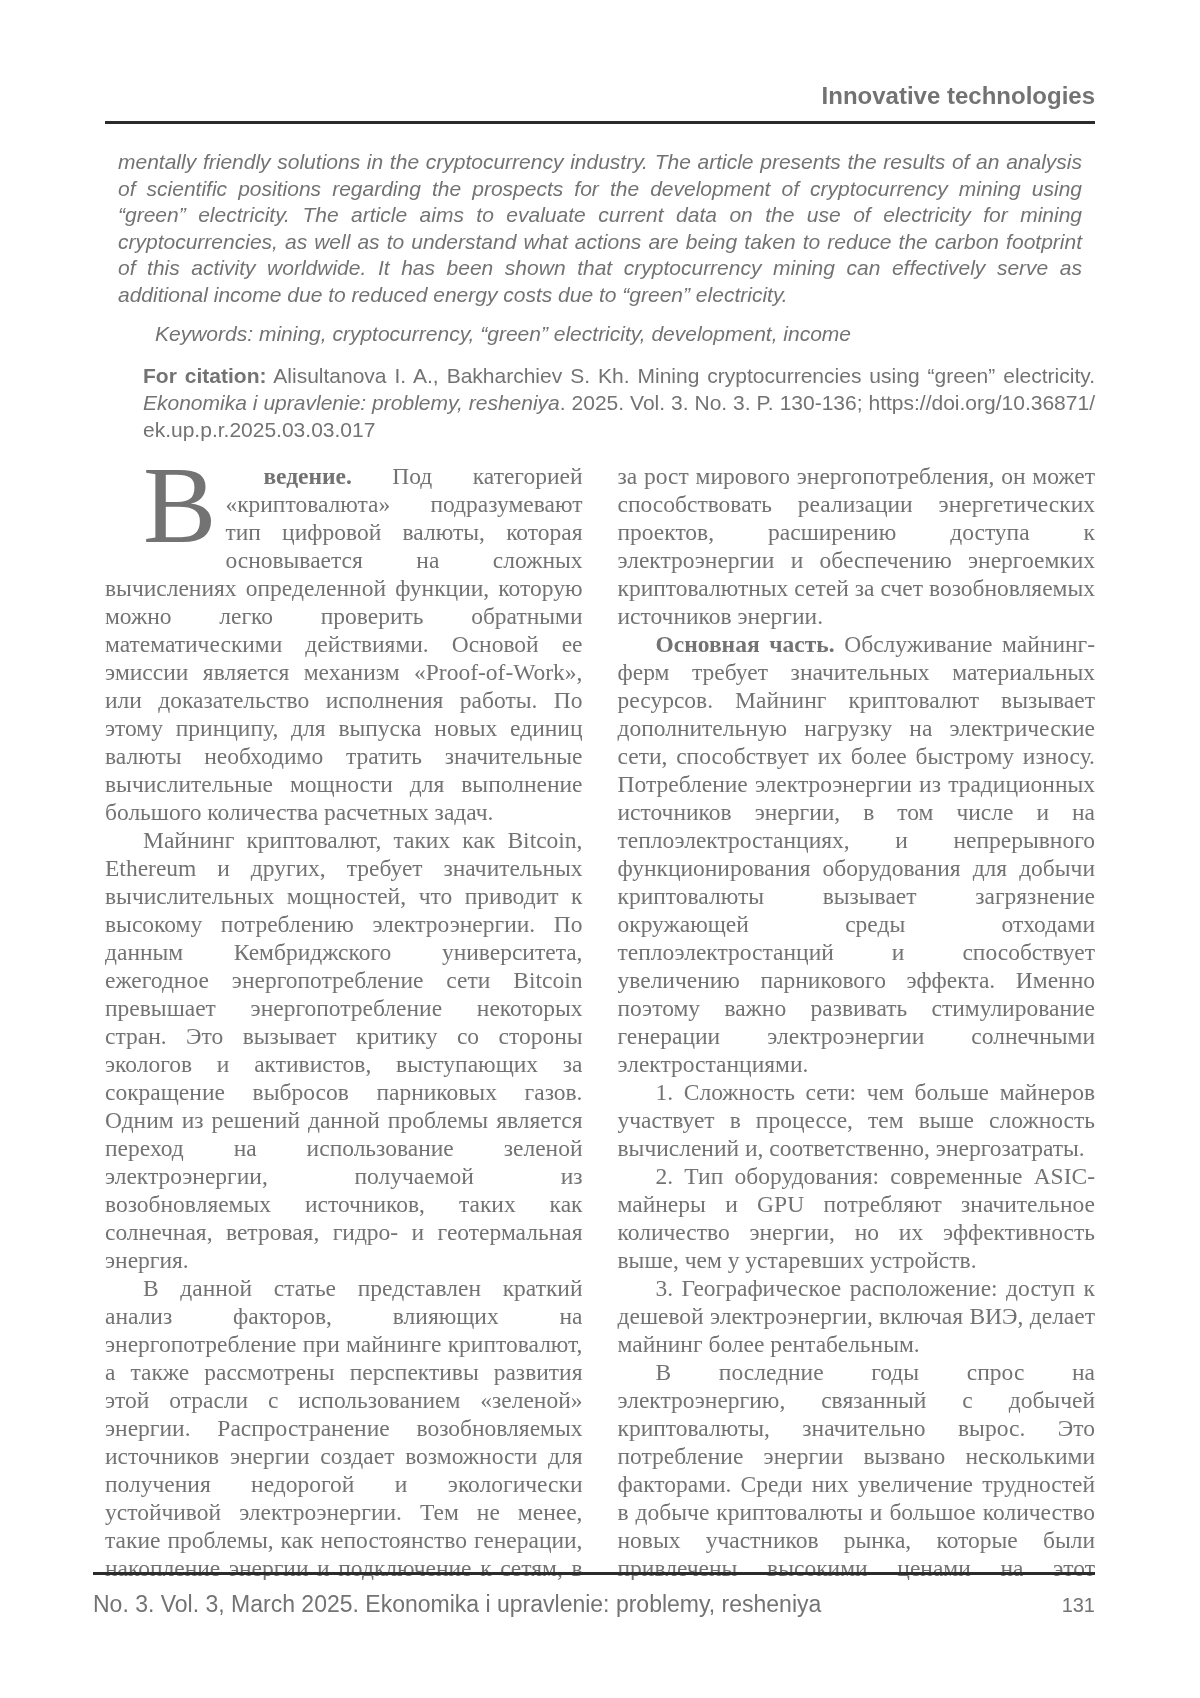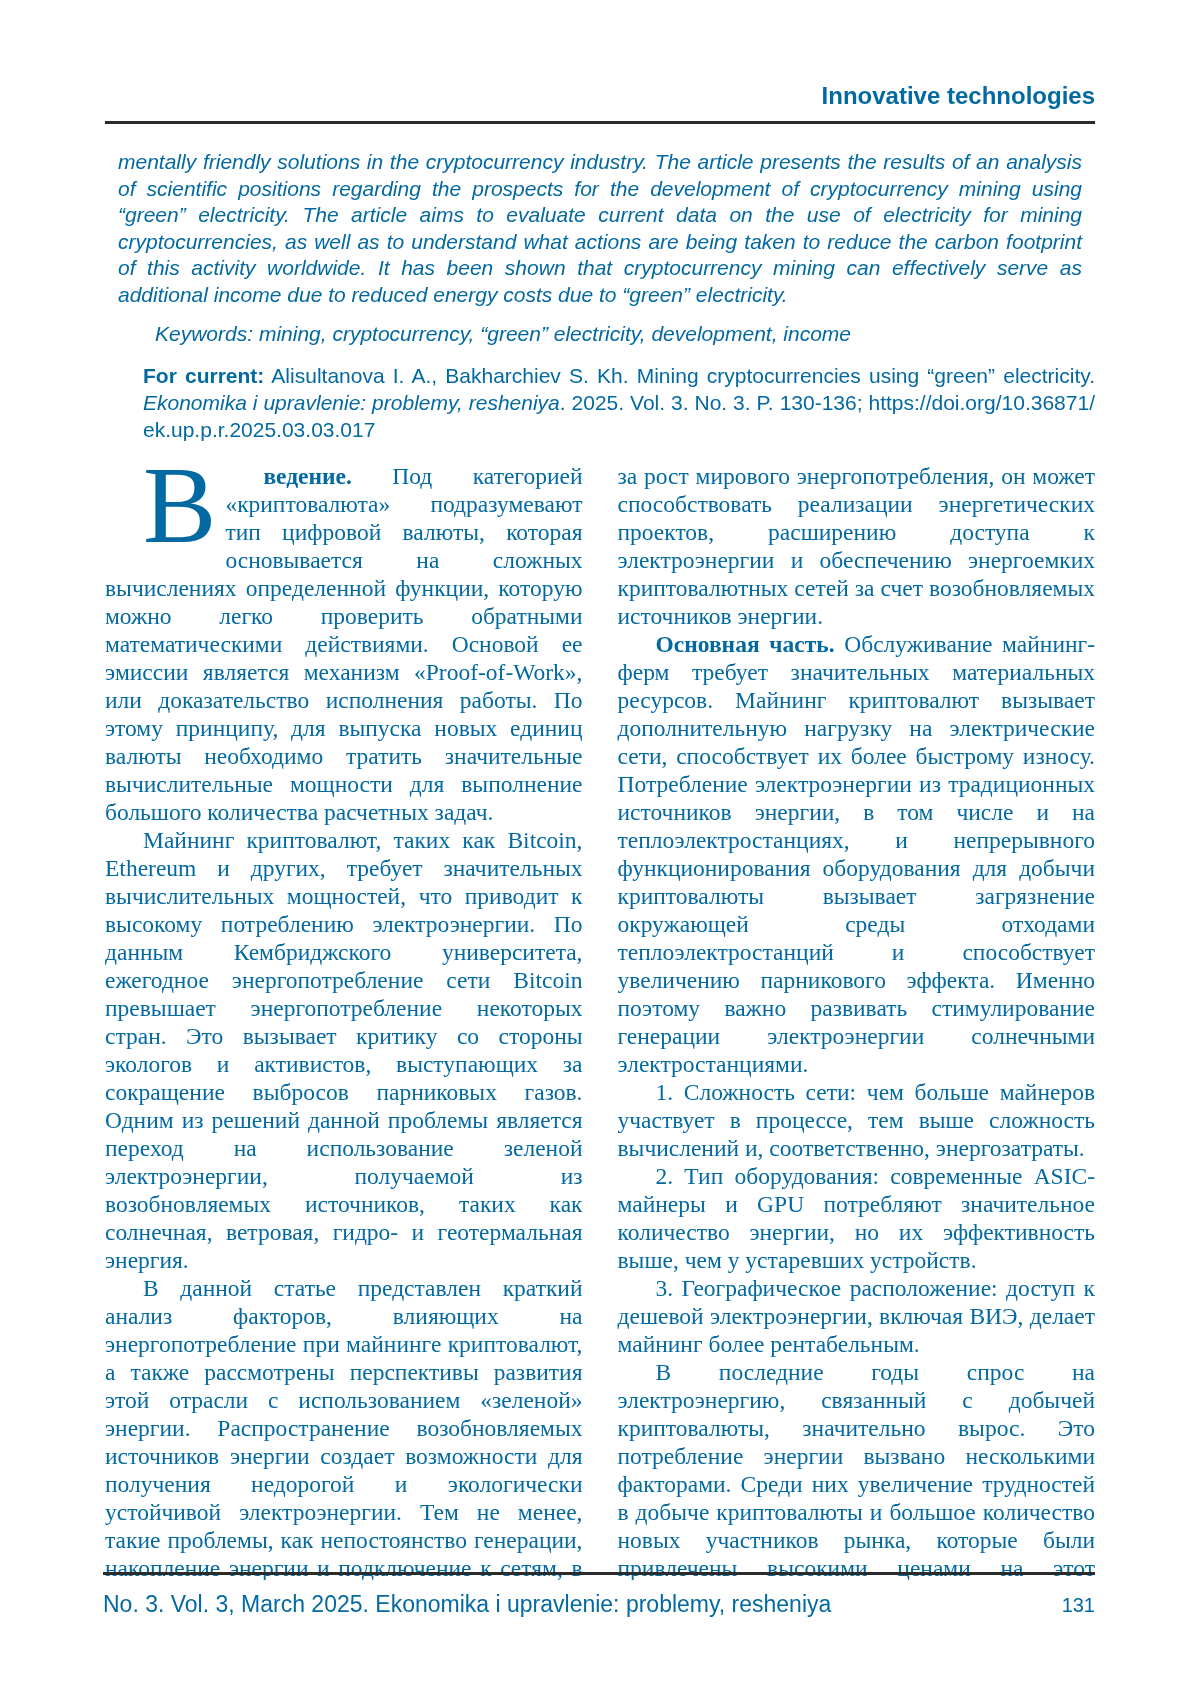--- a/index.html
+++ b/index.html
@@ -1,21 +1,21 @@
 <!DOCTYPE html>
 <html><head>
 <meta charset="utf-8">
 <style>
   html,body { margin:0; padding:0; background:#e8e8e8; }
   .page {
     position:relative;
     width:1200px; height:1698px;
     margin:0 auto;
     background:#ffffff;
-    color:#0369a1;
+    color:#737373;
     box-sizing:border-box;
     padding:84px 105px 0 105px;
     overflow:hidden;
   }
   
   .running-head {
     font:700 24px/1 "Liberation Sans", sans-serif;
     text-align:right;
     letter-spacing:0;
   }
@@ -59,21 +59,21 @@
   .dropcap-para { text-indent:0; }
   .dropcap {
     float:left;
     font-family:"Liberation Serif", serif;
     font-size:110px; line-height:84px;
     padding:0 9px 0 0;
     margin-top:1px;
   }
 
   
-  .footer { position:absolute; left:103px; right:105px; top:1572px; }
+  .footer { position:absolute; left:93px; right:105px; top:1572px; }
   .footer-row {
     display:flex; justify-content:space-between; align-items:baseline;
     margin-top:16px;
     font:23px/1.2 "Liberation Sans", sans-serif;
   }
   .pageno { font-size:20px; }
 </style>
 </head>
 <body>
 
@@ -81,21 +81,21 @@
 
   <div class="running-head">Innovative technologies</div>
   <div class="rule header-rule"></div>
 
   <section class="abstract">
     <p>mentally friendly solutions in the cryptocurrency industry. The article presents the results of an analysis of scientific positions regarding the prospects for the development of cryptocurrency mining using “green” electricity. The article aims to evaluate current data on the use of electricity for mining cryptocurrencies, as well as to understand what actions are being taken to reduce the carbon footprint of this activity worldwide. It has been shown that cryptocurrency mining can effectively serve as additional income due to reduced energy costs due to “green” electricity.</p>
     <p class="keywords"><span class="kw-label">Keywords:</span> <span>mining, cryptocurrency, “green” electricity, development, income</span></p>
   </section>
 
   <section class="citation">
-    <p><span class="cite-label">For current:</span> <span>Alisultanova I. A., Bakharchiev S. Kh. Mining cryptocurrencies using “green” electricity.</span> <i>Ekonomika i upravlenie: problemy, resheniya</i><span>. 2025. Vol. 3. No. 3. P. 130-136; </span><span class="doi"><span>https://doi.org/10.36871/</span><wbr><span>ek.up.p.r.2025.03.03.017</span></span></p>
+    <p><span class="cite-label">For citation:</span> <span>Alisultanova I. A., Bakharchiev S. Kh. Mining cryptocurrencies using “green” electricity.</span> <i>Ekonomika i upravlenie: problemy, resheniya</i><span>. 2025. Vol. 3. No. 3. P. 130-136; </span><span class="doi"><span>https://doi.org/10.36871/</span><wbr><span>ek.up.p.r.2025.03.03.017</span></span></p>
   </section>
 
   <main class="columns">
     <div class="col">
       <p class="dropcap-para"><span class="dropcap">В</span><b class="lead">ведение.</b> <span>Под категорией «криптовалюта» подразумевают тип цифровой валюты, которая основывается на сложных вычислениях определенной функции, которую можно легко проверить обратными математическими действиями. Основой ее эмиссии является механизм «Proof-of-Work», или доказательство исполнения работы. По этому принципу, для выпуска новых единиц валюты необходимо тратить значительные вычислительные мощности для выполнение большого количества расчетных задач.</span></p>
       <p>Майнинг криптовалют, таких как Bitcoin, Ethereum и других, требует значительных вычислительных мощностей, что приводит к высокому потреблению электроэнергии. По данным Кембриджского университета, ежегодное энергопотребление сети Bitcoin превышает энергопотребление некоторых стран. Это вызывает критику со стороны экологов и активистов, выступающих за сокращение выбросов парниковых газов. Одним из решений данной проблемы является переход на использование зеленой электроэнергии, получаемой из возобновляемых источников, таких как солнечная, ветровая, гидро- и геотермальная энергия.</p>
       <p class="cont">В данной статье представлен краткий анализ факторов, влияющих на энергопотребление при майнинге криптовалют, а также рассмотрены перспективы развития этой отрасли с использованием «зеленой» энергии. Распространение возобновляемых источников энергии создает возможности для получения недорогой и экологически устойчивой электроэнергии. Тем не менее, такие проблемы, как непостоянство генерации, накопление энергии и подключение к сетям, в настоящее время ограничивают широкое или исключительное применение этих дешевых энергоресурсов, стоимость которых уже ниже, чем у традиционных ископаемых видов топлива. Хотя майнинг криптовалют часто критикуют</p>
     </div>
 
     <div class="col">

